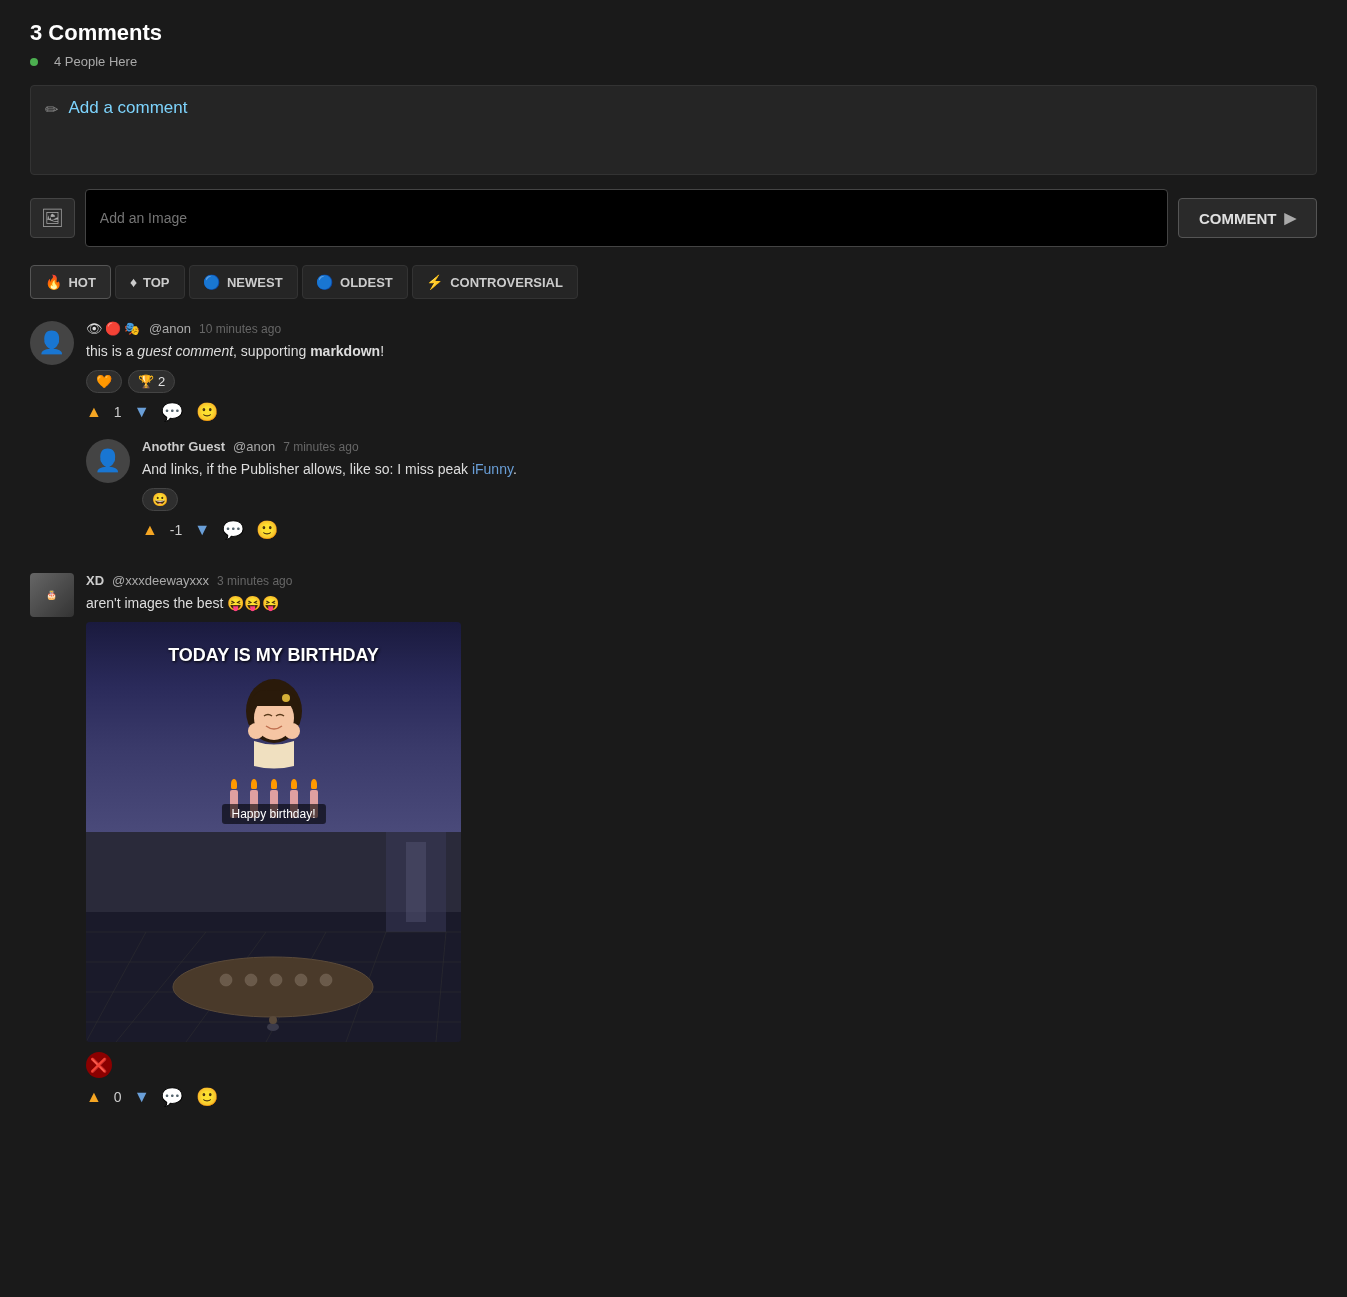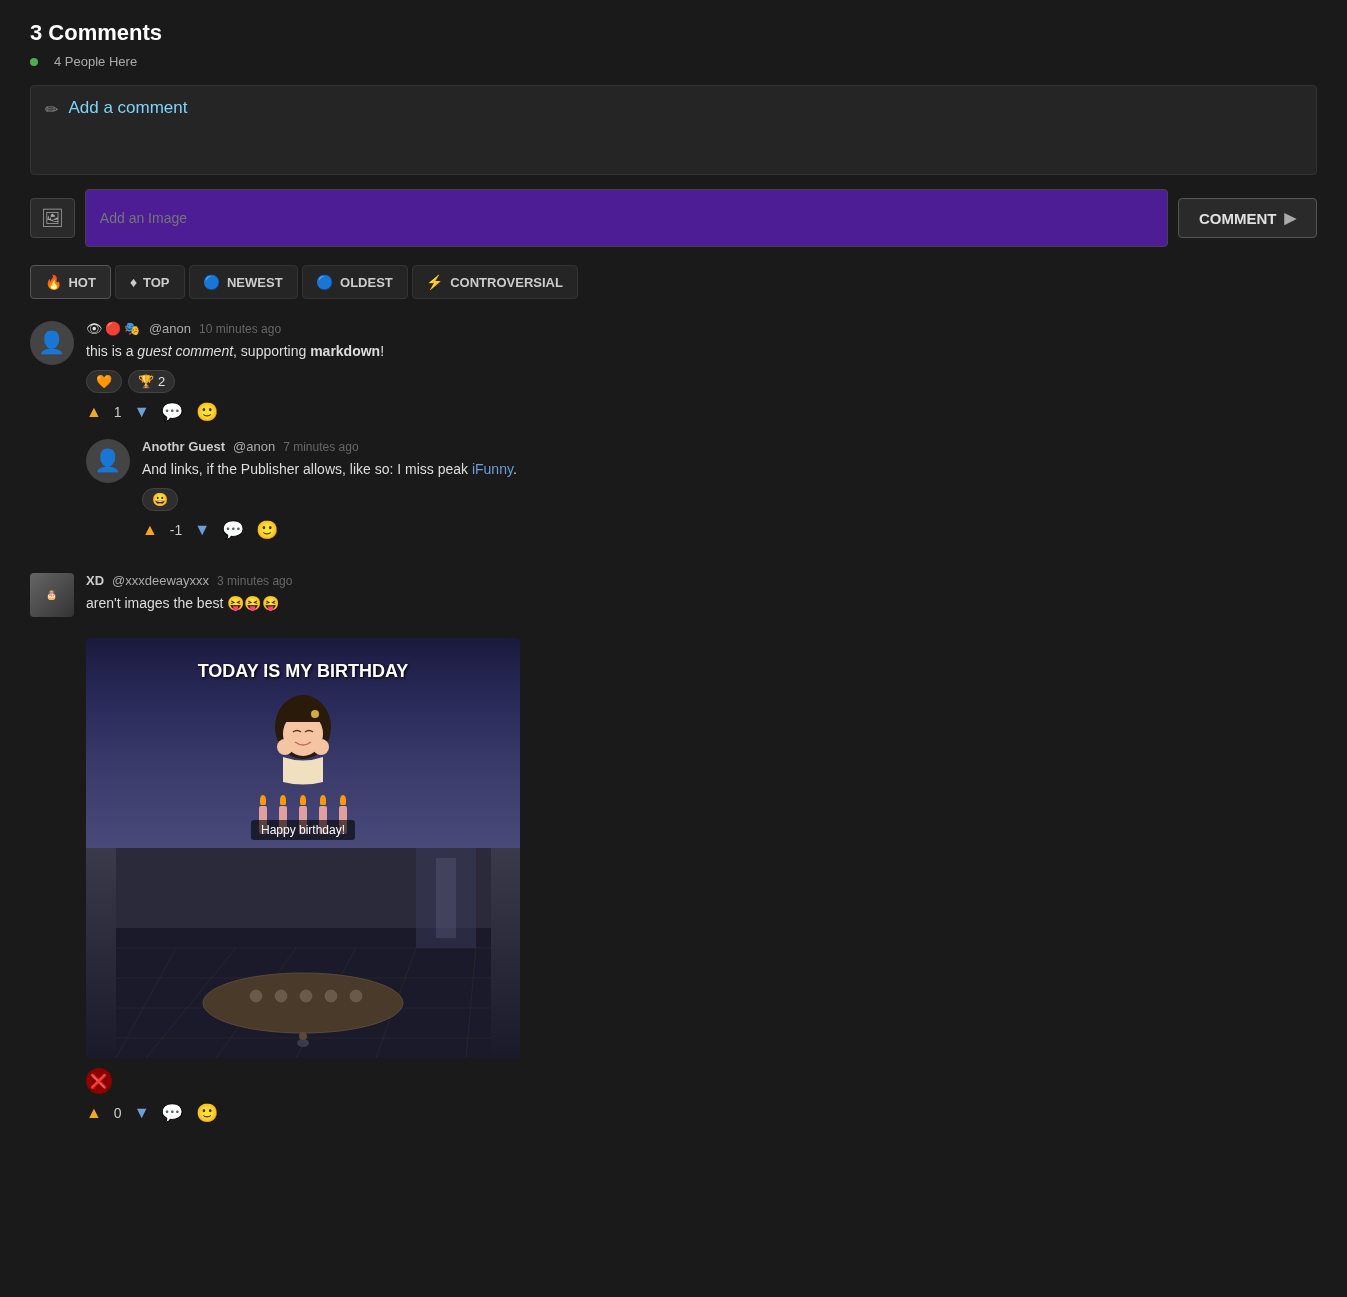--- a/index.html
+++ b/index.html
@@ -63,21 +63,21 @@
       background: #2a2a2a;
       border: 1px solid #444;
       border-radius: 4px;
       padding: 8px 10px;
       color: #aaa;
       font-size: 18px;
       cursor: pointer;
     }
     .image-input {
       flex: 1;
-      background: #4c1d95;
+      background: #000000;
       border: 1px solid #444;
       border-radius: 4px;
       padding: 20px 14px;
       color: #888;
       font-size: 14px;
       outline: none;
     }
     .comment-btn {
       background: #2a2a2a;
       border: 1px solid #555;
@@ -254,22 +254,22 @@
       width: 100%;
       height: 100%;
       background: linear-gradient(135deg, #666 0%, #333 100%);
       display: flex;
       align-items: center;
       justify-content: center;
       font-size: 11px;
       color: #aaa;
     }
     .comment-image-container {
-      margin-top: 24px;
-      width: 434px;
+      margin-top: 8px;
+      width: 375px;
     }
     .birthday-image-top {
       background: linear-gradient(180deg, #1a1a3e 0%, #2a2a5a 30%, #3a3a6a 60%, #4a4a7a 100%);
       height: 210px;
       border-radius: 4px 4px 0 0;
       display: flex;
       flex-direction: column;
       align-items: center;
       justify-content: center;
       position: relative;

